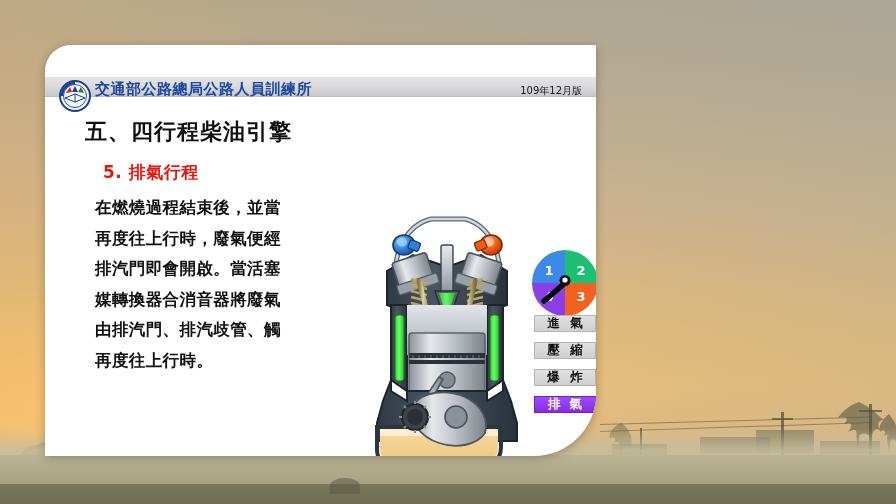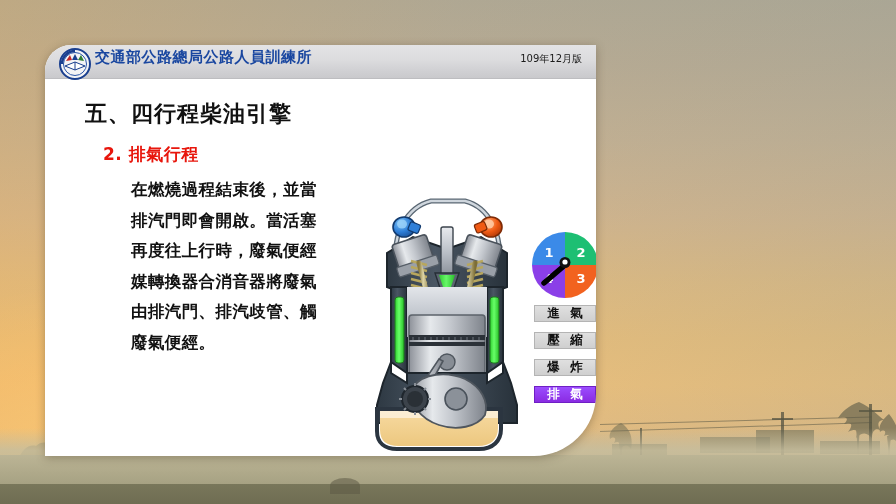--- a/index.html
+++ b/index.html
@@ -49,23 +49,24 @@
     position:absolute; left:45px; top:45px; width:551px; height:411px;
     background:#ffffff;
     border-top-left-radius:26px;
     border-bottom-right-radius:62px;
     box-shadow:0 2px 10px rgba(60,50,30,.35);
     overflow:hidden;
   }
 
   
   #slide-header {
-    position:relative; height:34px; width:100%;
+    position:relative; height:20px; width:100%;
     background:linear-gradient(to bottom,#e3e3e5 0%,#dcdcde 45%,#d2d2d5 72%,#c9c9cc 100%);
     border-bottom:1px solid #bdbdc0;
+    margin-top:32px;
   }
   #logo { position:absolute; left:14px; top:3px; width:32px; height:32px; }
   .org-block { position:absolute; left:50px; top:3px; }
   .org-zh {
     font-size:15px; font-weight:bold; color:#1a47a0; letter-spacing:.5px;
     line-height:18px; white-space:nowrap;
   }
   .org-en {
     font-size:7.5px; color:#8f8f95; letter-spacing:.3px;
     line-height:9px; white-space:nowrap; margin-top:1px;
@@ -84,41 +85,41 @@
     white-space:nowrap;
   }
   #stroke-heading {
     position:absolute; left:58px; top:64px;
     font-size:17px; font-weight:bold; color:#e8160c; letter-spacing:.5px;
     white-space:nowrap;
   }
   #para { position:absolute; left:50px; top:96px; width:252px; }
   #para .ln {
     font-size:16.5px; font-weight:bold; color:#111;
-    line-height:30.5px; letter-spacing:.4px; white-space:nowrap;margin-left:36px;
+    line-height:30.5px; letter-spacing:.4px; white-space:nowrap;
   }
 
   
   #dial-wrap { position:absolute; left:486px; top:152px; width:72px; height:72px; }
   #dial { width:68px; height:68px; }
   .dnum { font-size:13px; font-weight:bold; fill:#ffffff; }
 
   
-  #stages { position:absolute; left:489px; top:226px; width:62px; }
+  #stages { position:absolute; left:489px; top:218px; width:62px; }
   .stage {
     height:17px; margin-bottom:10px;
     background:linear-gradient(to bottom,#e0e0e0,#cfcfcf);
     border:1px solid #b4b4b4;
     font-size:12.5px; font-weight:bold; color:#111;
     display:flex; align-items:center; justify-content:center;
     letter-spacing:3px; padding-left:3px;
   }
   .stage.active {
     background:linear-gradient(to bottom,#9b4dff,#8a2be2);
-    border-color:#6f1fc4; color:#ffffff;
+    border-color:#6f1fc4; color:#ffffff;font-family:Liberation Serif, serif;
   }
 
   
   #engine { position:absolute; left:316px; top:108px; width:172px; height:265px; }
 </style>
 </head>
 <body>
 
 <div id="bg">
   <div class="sky"></div>
@@ -183,29 +184,29 @@
     </svg>
     <div class="org-block">
       <div class="org-zh">交通部公路總局公路人員訓練所</div>
     </div>
     <div id="edition">109年12月版</div>
   </div>
 
   <div id="slide-body">
 
     <div id="slide-title">五、四行程柴油引擎</div>
-    <div id="stroke-heading">2.  排氣行程</div>
+    <div id="stroke-heading">5.  排氣行程</div>
 
     <div id="para">
       <div class="ln">在燃燒過程結束後，並當</div>
+      <div class="ln">再度往上行時，廢氣便經</div>
       <div class="ln">排汽門即會開啟。當活塞</div>
-      <div class="ln">再度往上行時，廢氣便經</div>
       <div class="ln">媒轉換器合消音器將廢氣</div>
       <div class="ln">由排汽門、排汽歧管、觸</div>
-      <div class="ln">廢氣便經。</div>
+      <div class="ln">再度往上行時。</div>
     </div>
 
     <div id="engine">
       <svg width="172" height="265" viewBox="0 0 172 265">
         <defs>
           <linearGradient id="metal" x1="0" y1="0" x2="1" y2="0">
             <stop offset="0%" stop-color="#8d9199"></stop>
               <stop offset="28%" stop-color="#e6e9ec"></stop>
             <stop offset="55%" stop-color="#c3c7cd"></stop>
               <stop offset="100%" stop-color="#7e838b"></stop>

